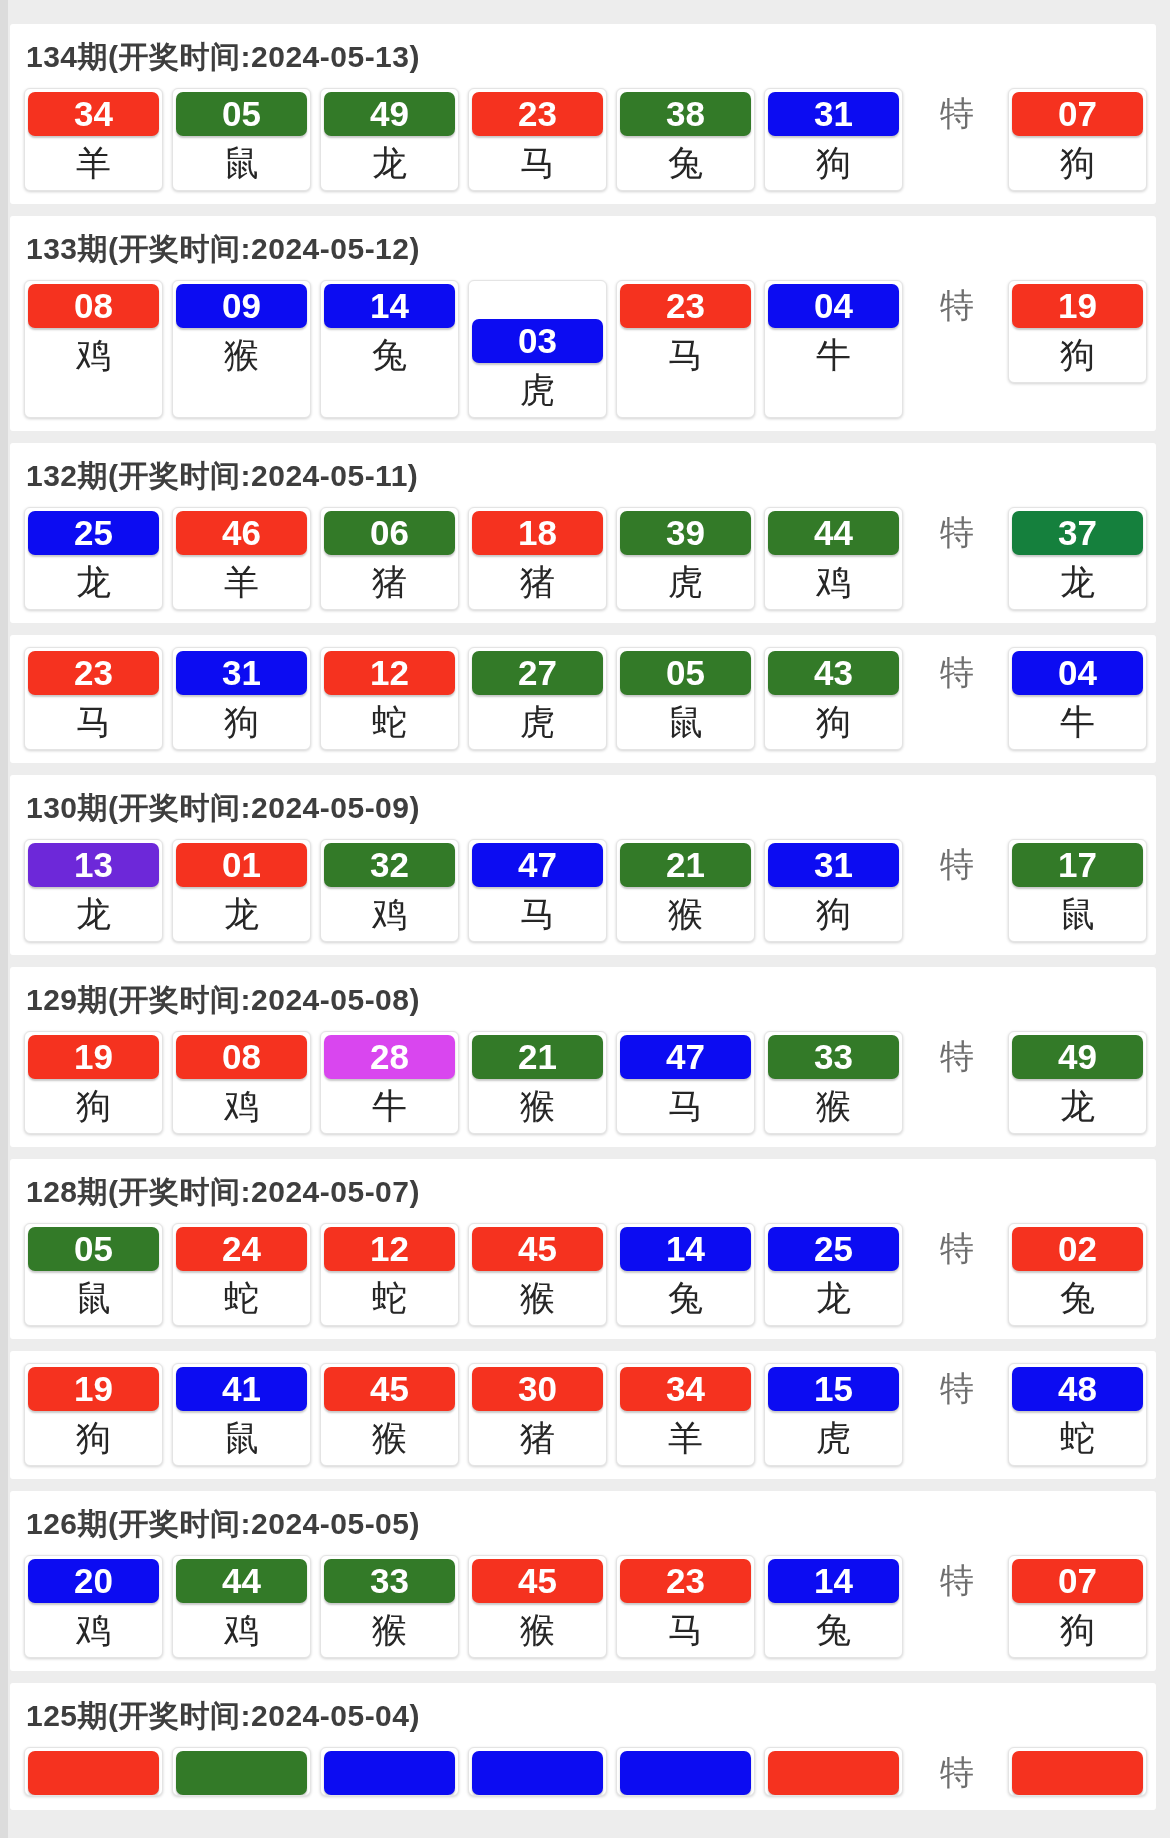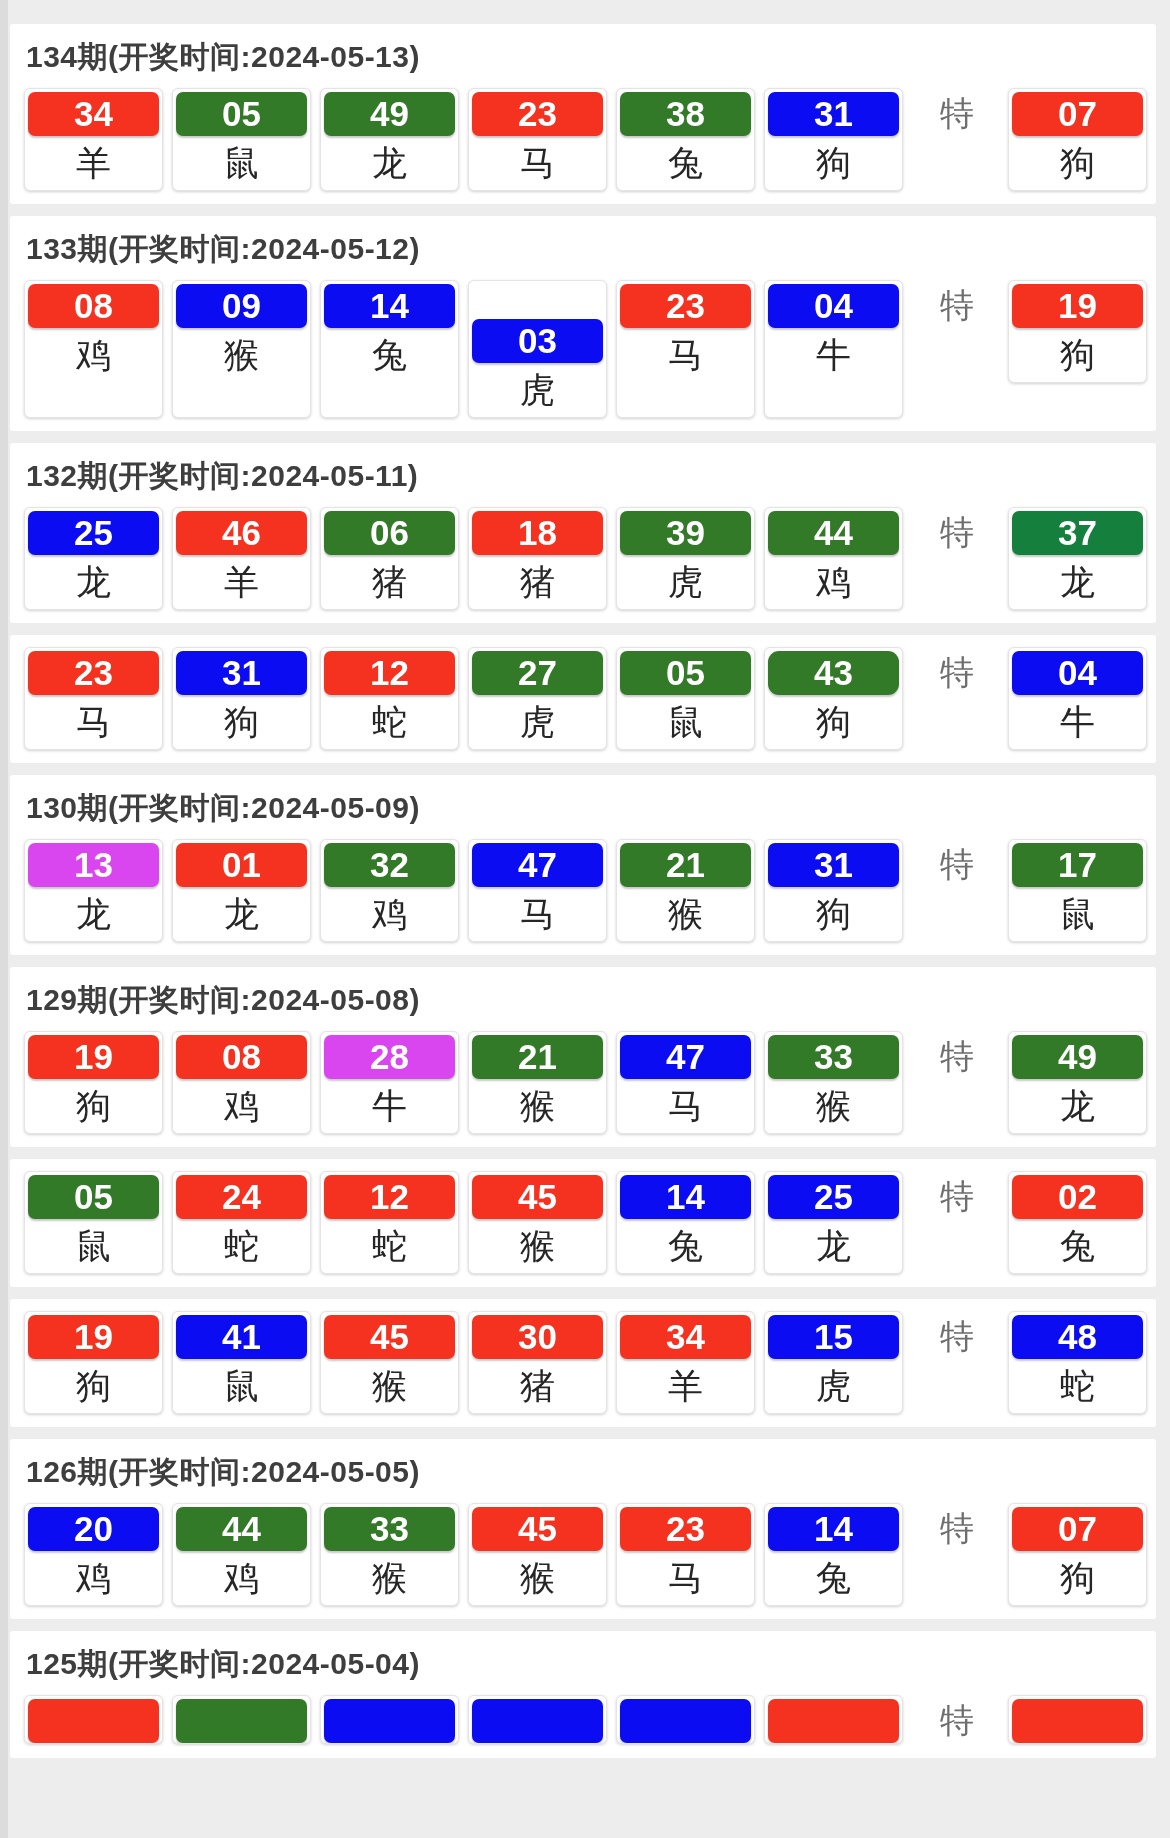--- a/index.html
+++ b/index.html
@@ -189,39 +189,39 @@
   </div>
             <div class="tile">
     <div class="num" style="background: rgb(51, 122, 40);">27</div>
     <div class="zo">虎</div>
   </div>
             <div class="tile">
     <div class="num" style="background: rgb(51, 122, 40);">05</div>
     <div class="zo">鼠</div>
   </div>
             <div class="tile">
-    <div class="num" style="background: rgb(51, 122, 40); border-radius: 11px;">43</div>
+    <div class="num" style="background: rgb(51, 122, 40);">43</div>
     <div class="zo">狗</div>
   </div>
           </div>
       <span class="te">特</span>
       <div class="sp-slot">
             <div class="tile">
     <div class="num" style="background: rgb(12, 12, 242);">04</div>
     <div class="zo">牛</div>
   </div>
           </div>
     </div>
   </section>
       <section class="draw">
     <h2 class="draw-title">130期(开奖时间:2024-05-09)</h2>
     <div class="row">
       <div class="group">
             <div class="tile">
-    <div class="num" style="background: #d946ef; text-align: center;">13</div>
+    <div class="num" style="background: #6d28d9; text-align: center;">13</div>
     <div class="zo">龙</div>
   </div>
             <div class="tile">
     <div class="num" style="background: rgb(245, 50, 31);">01</div>
     <div class="zo">龙</div>
   </div>
             <div class="tile">
     <div class="num" style="background: rgb(51, 122, 40);">32</div>
     <div class="zo">鸡</div>
   </div>
@@ -279,20 +279,21 @@
       <span class="te">特</span>
       <div class="sp-slot">
             <div class="tile">
     <div class="num" style="background: rgb(51, 122, 40);">49</div>
     <div class="zo">龙</div>
   </div>
           </div>
     </div>
   </section>
       <section class="draw">
+    <h2 class="draw-title">128期(开奖时间:2024-05-07)</h2>
     <div class="row">
       <div class="group">
             <div class="tile">
     <div class="num" style="background: rgb(51, 122, 40);">05</div>
     <div class="zo">鼠</div>
   </div>
             <div class="tile">
     <div class="num" style="background: rgb(245, 50, 31);">24</div>
     <div class="zo">蛇</div>
   </div>

